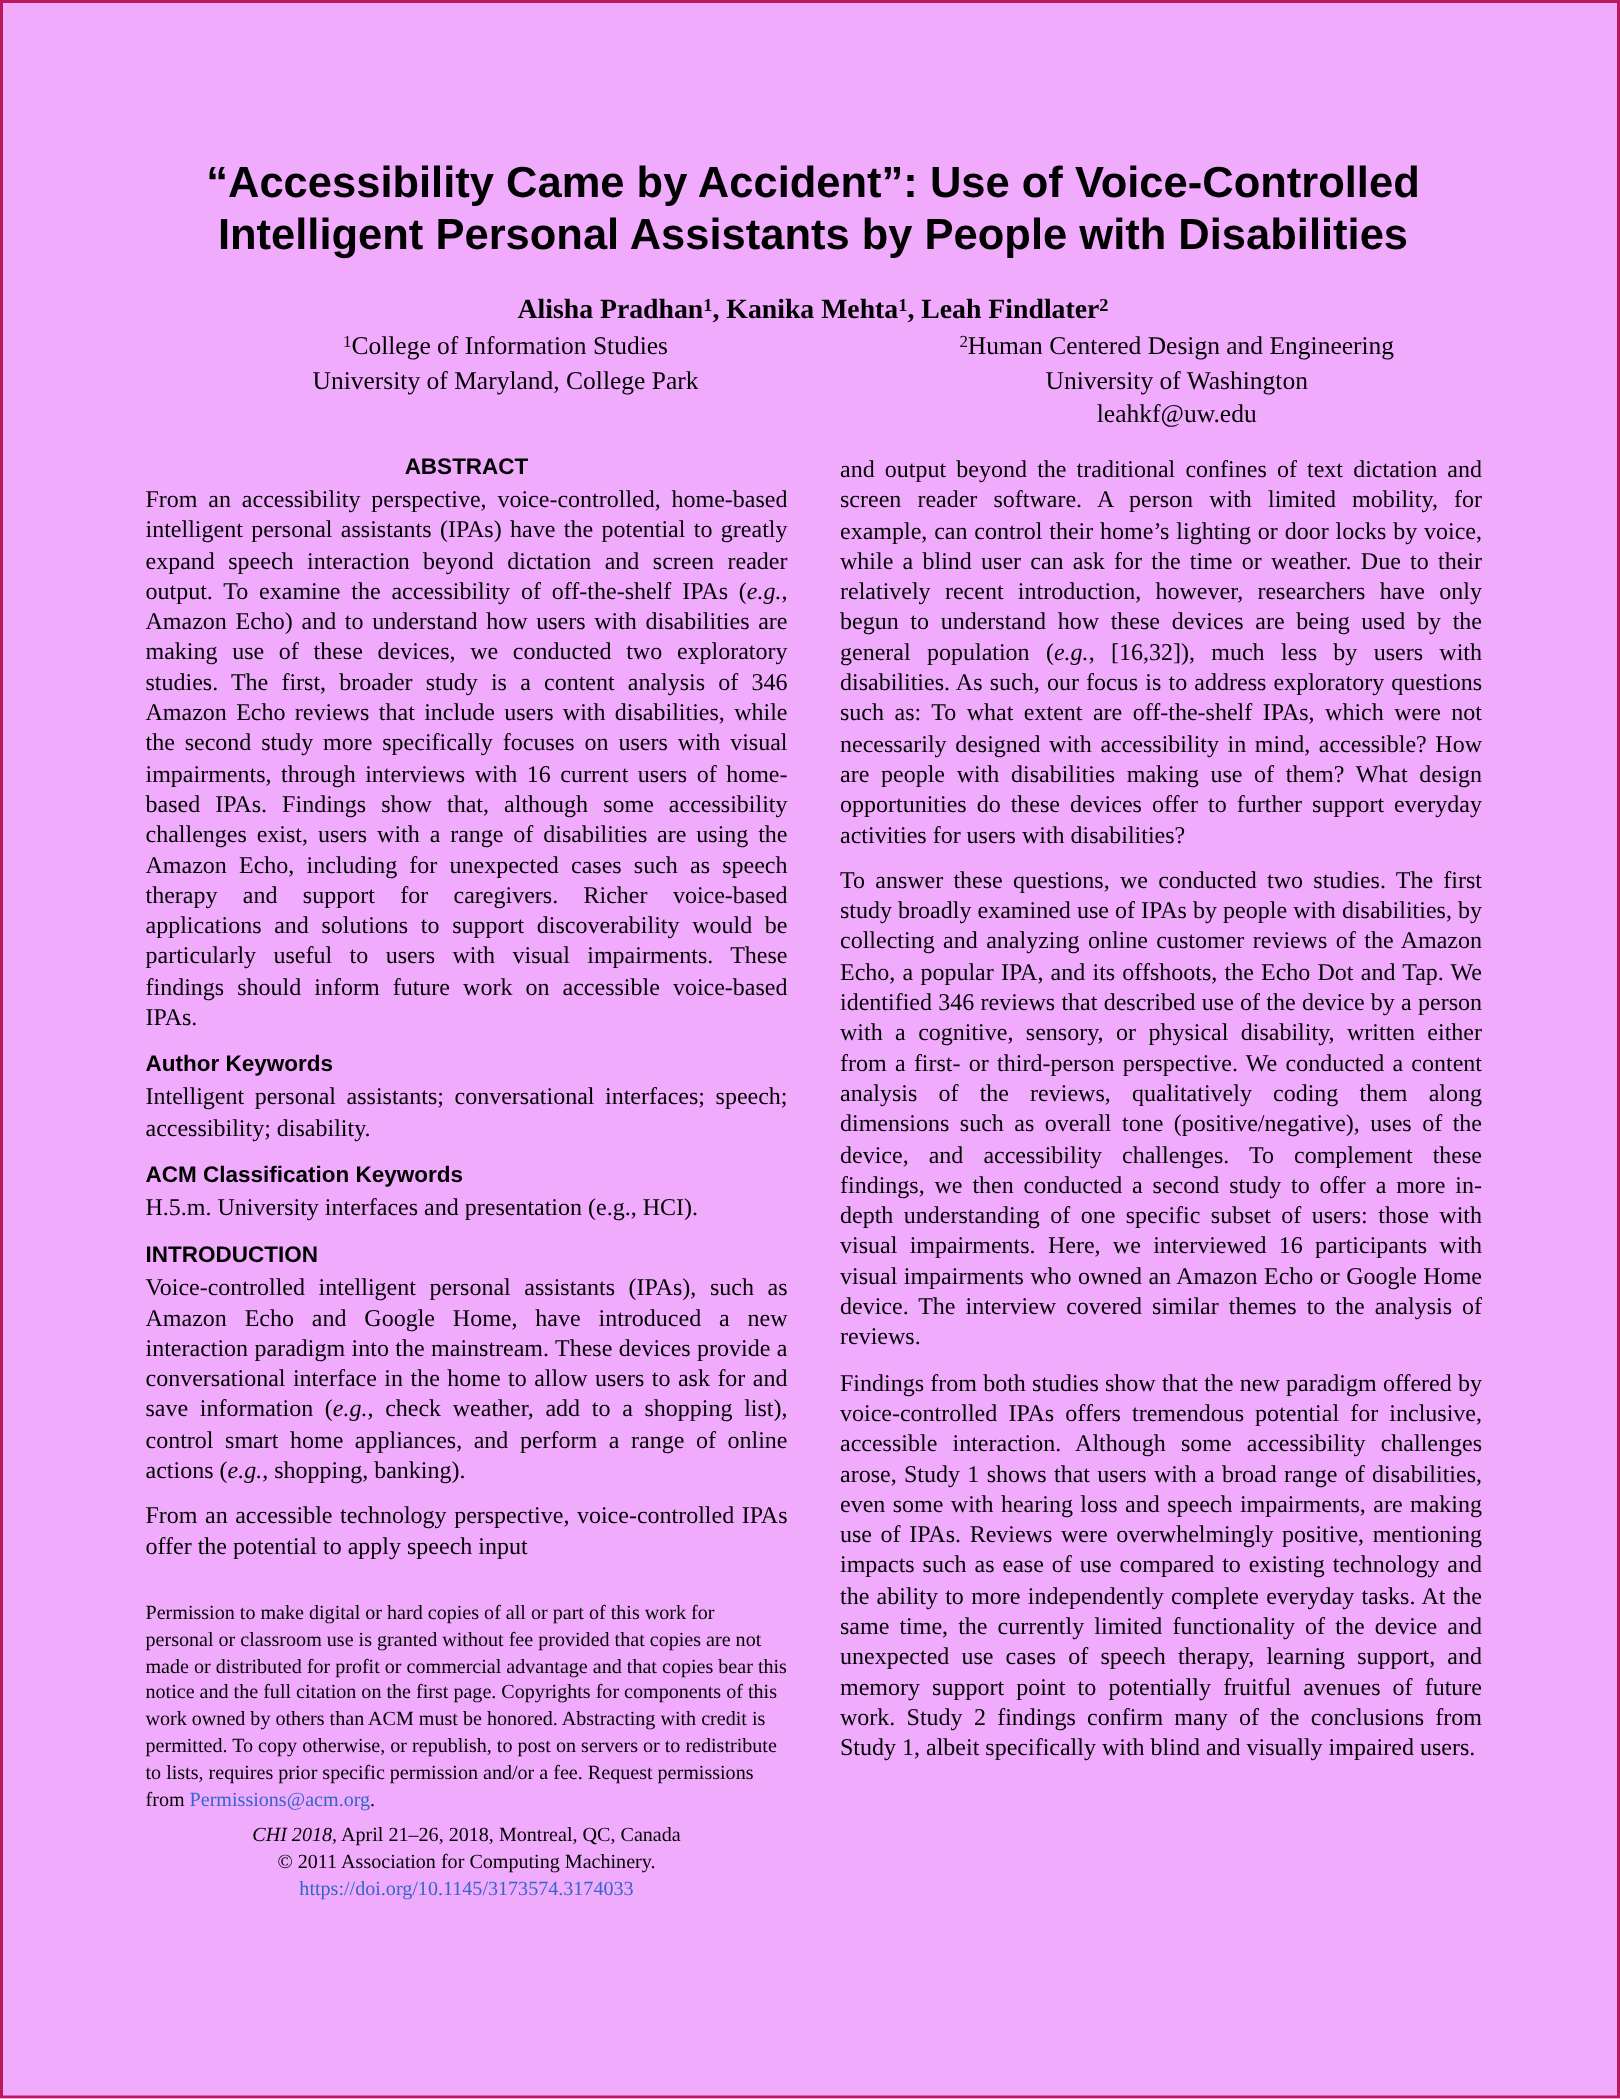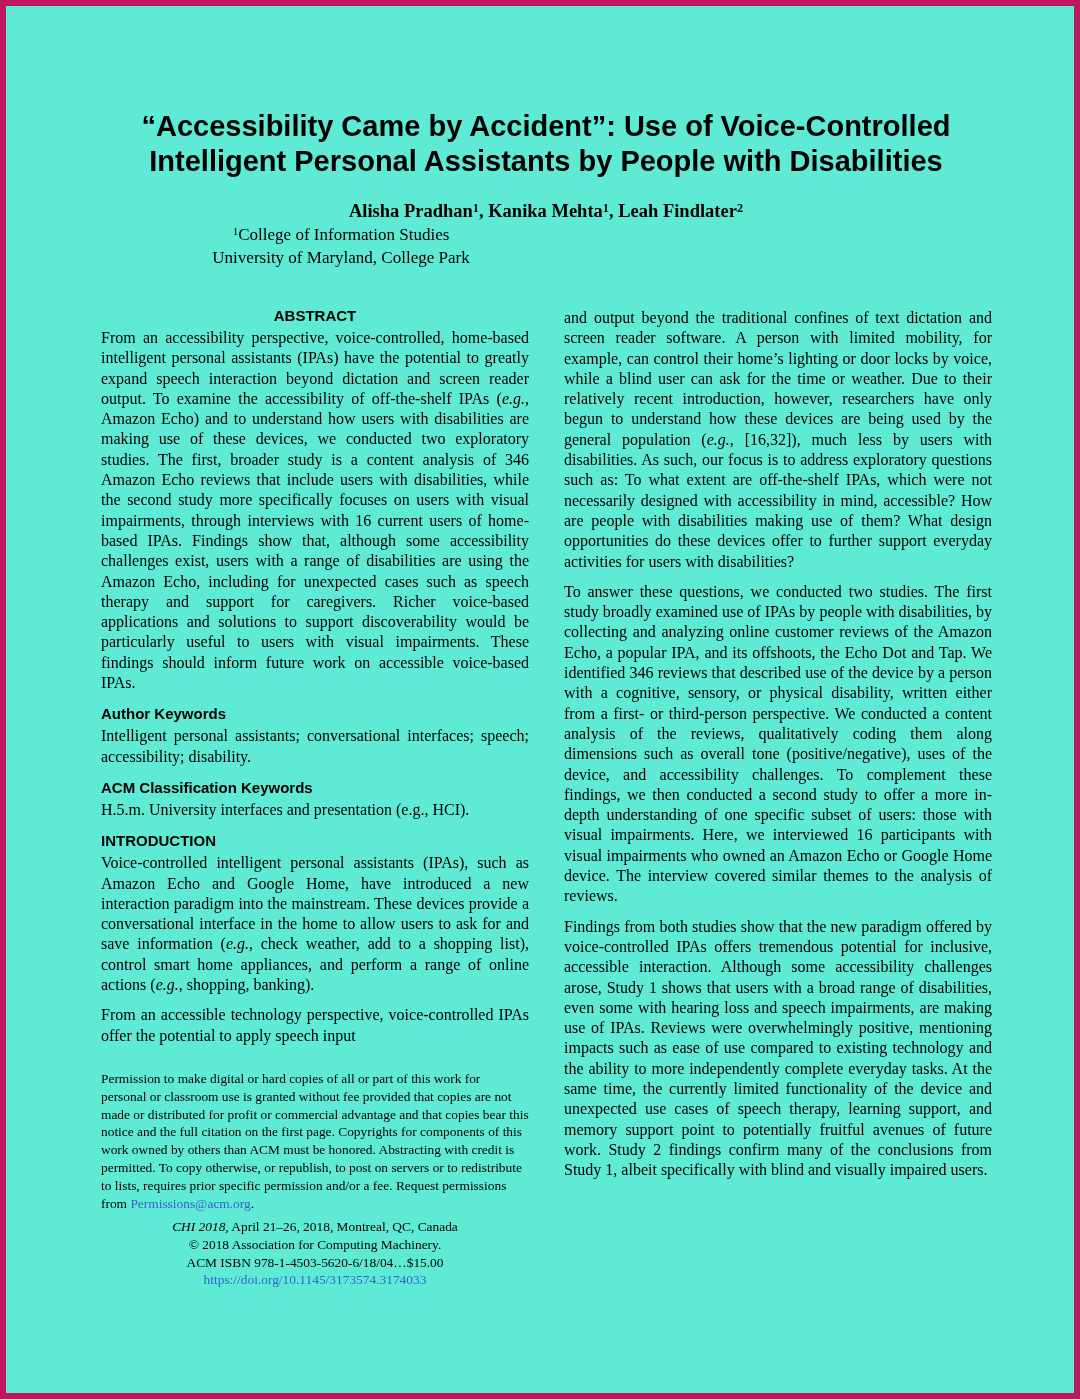--- a/index.html
+++ b/index.html
@@ -1,20 +1,20 @@
 <!DOCTYPE html>
 <html lang="en" style="--link: #3366cc;"><head>
 <meta charset="utf-8">
 <style>
   html,body{margin:0;padding:0;background:#fbfbfb;}
   .page{
     position:relative;
     width:1080px;height:1399px;
-    background:#5eead4;
-    border:6px solid #be185d;
+    background:#f0abfc;
+    border:2px solid #be185d;
     box-sizing:border-box;
     font-family:"Liberation Serif", serif;
     color:#000;
     overflow:hidden;
   }
   .header{position:absolute;top:103px;left:0;width:1080px;text-align:center;}
   .title-line{
     font-family:"Liberation Sans", sans-serif;
     font-weight:bold;font-size:29px;line-height:35px;color:#000;
   }
@@ -61,42 +61,46 @@
     <div class="title-line">“Accessibility Came by Accident”: Use of Voice-Controlled</div>
     <div class="title-line">Intelligent Personal Assistants by People with Disabilities</div>
     <div class="authors"><span>Alisha Pradhan</span><span class="sup">1</span><span>, Kanika Mehta</span><span class="sup">1</span><span>, Leah Findlater</span><span class="sup">2</span></div>
   </div>
 
   <div class="affil affil-left">
     <div><span class="sup">1</span><span>College of Information Studies</span></div>
     <div>University of Maryland, College Park</div>
   </div>
 
+  <div class="affil affil-right">
+    <div><span class="sup">2</span><span>Human Centered Design and Engineering</span></div>
+    <div>University of Washington</div>
+    <div>leahkf@uw.edu</div>
+  </div>
 
   <div class="col col-left">
     <div class="sec-heading first">ABSTRACT</div>
     <p class="body-p"><span>From an accessibility perspective, voice-controlled, home-based intelligent personal assistants (IPAs) have the potential to greatly expand speech interaction beyond dictation and screen reader output. To examine the accessibility of off-the-shelf IPAs (</span><span class="i">e.g.</span><span>, Amazon Echo) and to understand how users with disabilities are making use of these devices, we conducted two exploratory studies. The first, broader study is a content analysis of 346 Amazon Echo reviews that include users with disabilities, while the second study more specifically focuses on users with visual impairments, through interviews with 16 current users of home-based IPAs. Findings show that, although some accessibility challenges exist, users with a range of disabilities are using the Amazon Echo, including for unexpected cases such as speech therapy and support for caregivers. Richer voice-based applications and solutions to support discoverability would be particularly useful to users with visual impairments. These findings should inform future work on accessible voice-based IPAs.</span></p>
 
     <div class="sec-heading">Author Keywords</div>
     <p class="body-p">Intelligent personal assistants; conversational interfaces; speech; accessibility; disability.</p>
 
     <div class="sec-heading">ACM Classification Keywords</div>
     <p class="body-p">H.5.m. University interfaces and presentation (e.g., HCI).</p>
 
     <div class="sec-heading">INTRODUCTION</div>
     <p class="body-p"><span>Voice-controlled intelligent personal assistants (IPAs), such as Amazon Echo and Google Home, have introduced a new interaction paradigm into the mainstream. These devices provide a conversational interface in the home to allow users to ask for and save information (</span><span class="i">e.g.</span><span>, check weather, add to a shopping list), control smart home appliances, and perform a range of online actions (</span><span class="i">e.g.</span><span>, shopping, banking).</span></p>
     <p class="body-p"><span>From an accessible technology perspective, voice-controlled IPAs offer the potential to apply speech input</span></p>
   </div>
 
   <div class="footnote"><span>Permission to make digital or hard copies of all or part of this work for personal or classroom use is granted without fee provided that copies are not made or distributed for profit or commercial advantage and that copies bear this notice and the full citation on the first page. Copyrights for components of this work owned by others than ACM must be honored. Abstracting with credit is permitted. To copy otherwise, or republish, to post on servers or to redistribute to lists, requires prior specific permission and/or a fee. Request permissions from </span><span class="link">Permissions@acm.org</span><span>.</span></div>
 
   <div class="citation">
     <div><span class="i">CHI 2018,</span><span> April 21–26, 2018, Montreal, QC, Canada</span></div>
-    <div>© 2018 Association for Computing Machinery.</div>
-    <div>ACM ISBN 978-1-4503-5620-6/18/04…$15.00</div>
+    <div>© 2011 Association for Computing Machinery.</div>
     <div><span class="link">https://doi.org/10.1145/3173574.3174033</span></div>
   </div>
 
   <div class="col col-right">
     <p class="body-p"><span>and output beyond the traditional confines of text dictation and screen reader software. A person with limited mobility, for example, can control their home’s lighting or door locks by voice, while a blind user can ask for the time or weather. Due to their relatively recent introduction, however, researchers have only begun to understand how these devices are being used by the general population (</span><span class="i">e.g.</span><span>, [16,32]), much less by users with disabilities. As such, our focus is to address exploratory questions such as: To what extent are off-the-shelf IPAs, which were not necessarily designed with accessibility in mind, accessible? How are people with disabilities making use of them? What design opportunities do these devices offer to further support everyday activities for users with disabilities?</span></p>
     <p class="body-p">To answer these questions, we conducted two studies. The first study broadly examined use of IPAs by people with disabilities, by collecting and analyzing online customer reviews of the Amazon Echo, a popular IPA, and its offshoots, the Echo Dot and Tap. We identified 346 reviews that described use of the device by a person with a cognitive, sensory, or physical disability, written either from a first- or third-person perspective. We conducted a content analysis of the reviews, qualitatively coding them along dimensions such as overall tone (positive/negative), uses of the device, and accessibility challenges. To complement these findings, we then conducted a second study to offer a more in-depth understanding of one specific subset of users: those with visual impairments. Here, we interviewed 16 participants with visual impairments who owned an Amazon Echo or Google Home device. The interview covered similar themes to the analysis of reviews.</p>
     <p class="body-p">Findings from both studies show that the new paradigm offered by voice-controlled IPAs offers tremendous potential for inclusive, accessible interaction. Although some accessibility challenges arose, Study 1 shows that users with a broad range of disabilities, even some with hearing loss and speech impairments, are making use of IPAs. Reviews were overwhelmingly positive, mentioning impacts such as ease of use compared to existing technology and the ability to more independently complete everyday tasks. At the same time, the currently limited functionality of the device and unexpected use cases of speech therapy, learning support, and memory support point to potentially fruitful avenues of future work. Study 2 findings confirm many of the conclusions from Study 1, albeit specifically with blind and visually impaired users.</p>
   </div>
 
 </div>

